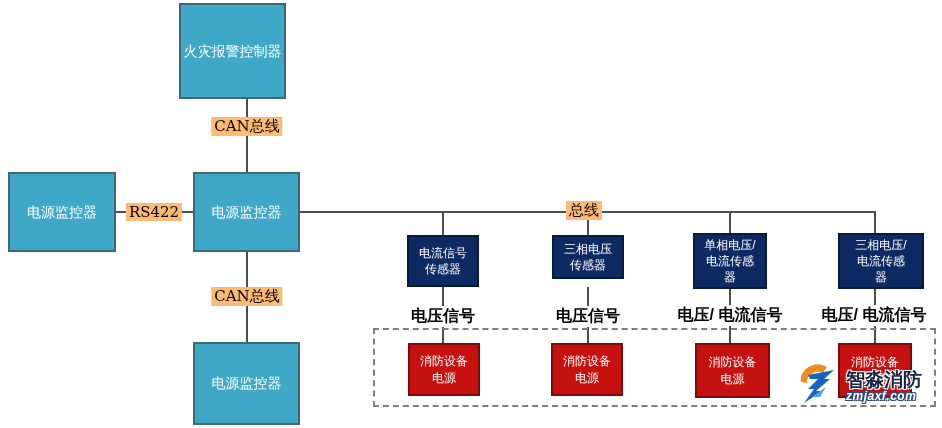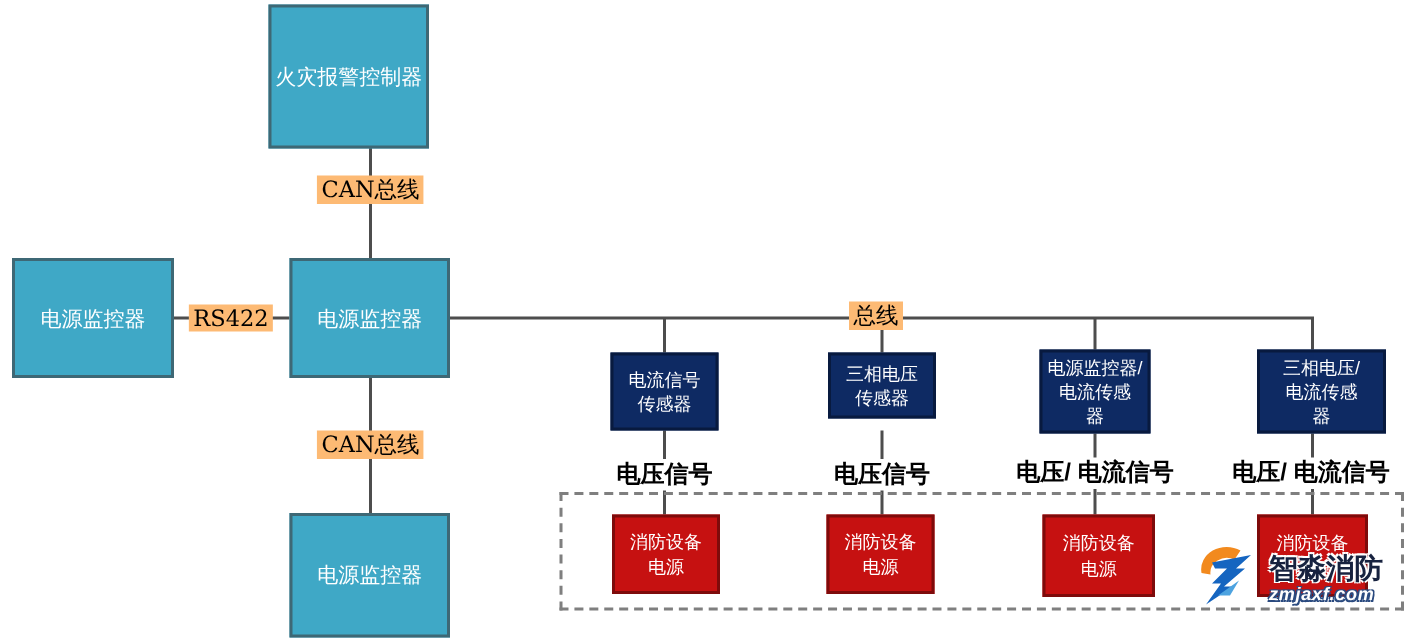--- a/index.html
+++ b/index.html
@@ -72,21 +72,21 @@
 
   <div class="box navy" style="left:407px;top:235px;width:72px;height:52px;">
     <span>电流信号
 传感器</span>
   </div>
   <div class="box navy" style="left:552px;top:235px;width:72px;height:44px;">
     <span>三相电压
 传感器</span>
   </div>
   <div class="box navy" style="left:693px;top:233px;width:74px;height:56px;">
-    <span>电源监控器/
+    <span>单相电压/
 电流传感
 器</span>
   </div>
   <div class="box navy" style="left:838px;top:233px;width:86px;height:56px;">
     <span>三相电压/
 电流传感
 器</span>
   </div>
 
   <div class="box red" style="left:408px;top:343px;width:72px;height:53px;">

